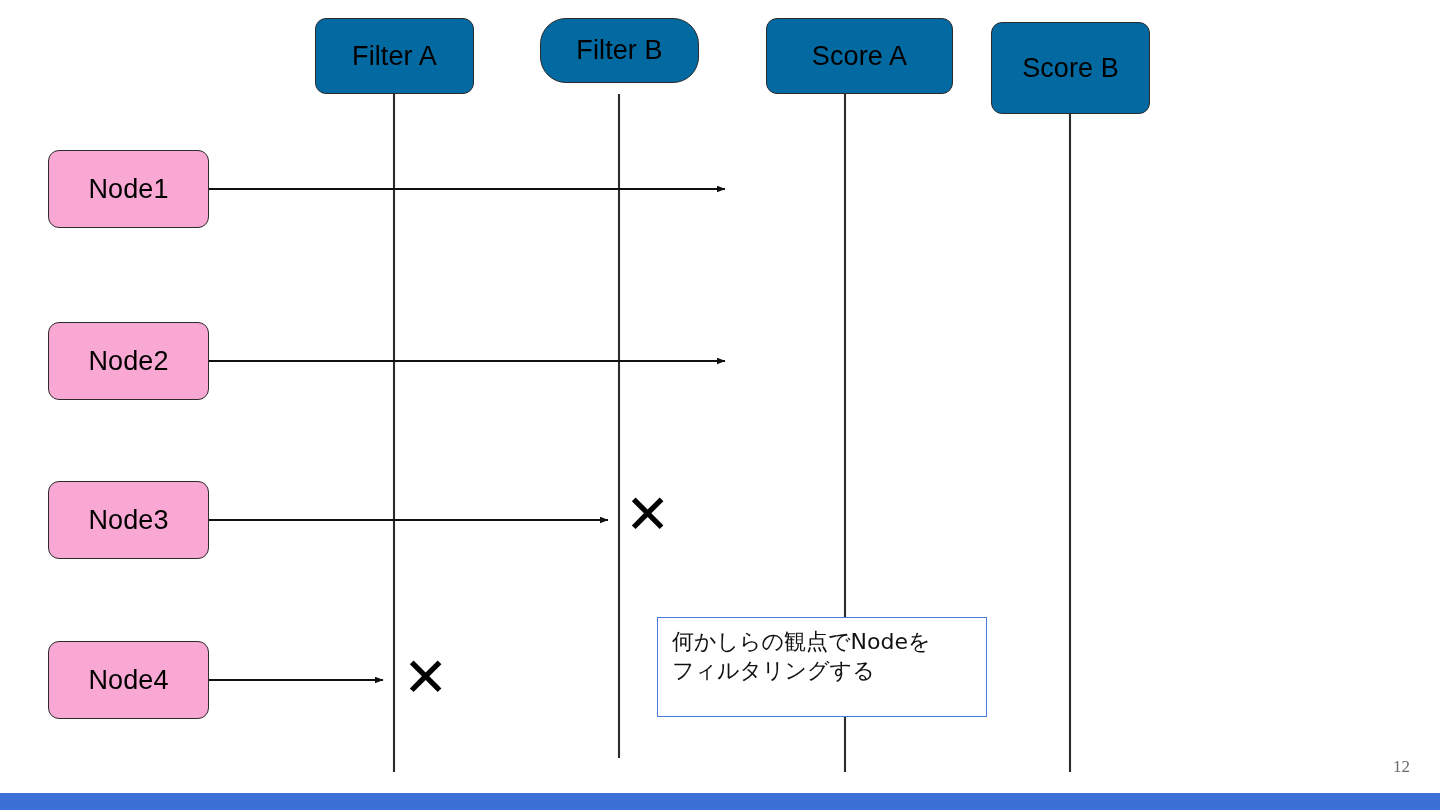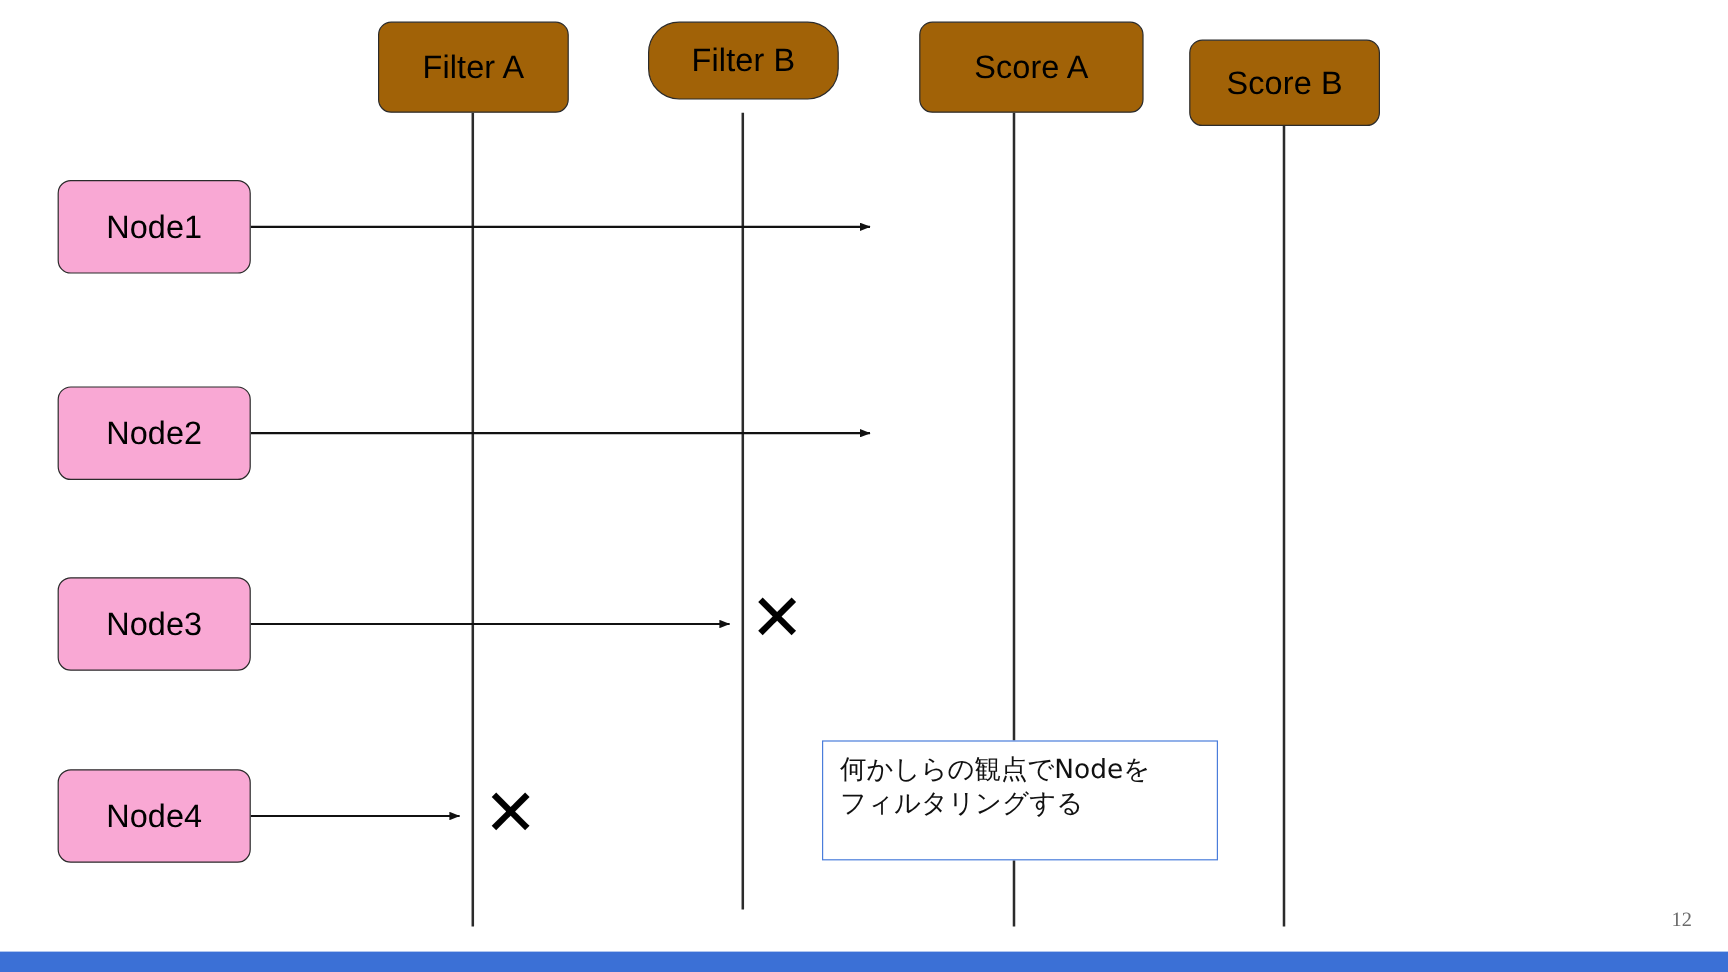--- a/index.html
+++ b/index.html
@@ -26,21 +26,21 @@
     left: 0; top: 0;
     width: 1440px;
     height: 810px;
   }
   
   .participant-box {
     position: absolute;
     box-sizing: border-box;
     border: 1.6px solid #2b2b2b;
     border-radius: 11px;
-    background: #a16207;
+    background: #0369a1;
     display: flex;
     align-items: center;
     justify-content: center;
   }
   .participant-label {
     font-size: 27px;
     color: #000000;
     letter-spacing: 0.1px;
     white-space: nowrap;
   }
@@ -71,21 +71,20 @@
     font-family: "DejaVu Sans", sans-serif;
     user-select: none;
   }
   
   #callout-box {
     position: absolute;
     box-sizing: border-box;
     border: 1.7px solid #4a7ddb;
     background: #ffffff;
     padding: 9px 12px 8px 14px;
-    margin-left: 28px;
   }
   .callout-line {
     font-family: "DejaVu Sans", "Liberation Sans", sans-serif;
     font-size: 22px;
     line-height: 1.32;
     color: #111111;
     white-space: nowrap;
   }
   
   #page-number {
@@ -134,21 +133,21 @@
 
   <div class="participant-box" style="left:315px; top:18px; width:159px; height:76px;">
     <span class="participant-label">Filter A</span>
   </div>
   <div class="participant-box" style="left:540px; top:18px; width:159px; height:65px;border-radius:26px;">
     <span class="participant-label">Filter B</span>
   </div>
   <div class="participant-box" style="left:766px; top:18px; width:187px; height:76px;">
     <span class="participant-label">Score A</span>
   </div>
-  <div class="participant-box" style="left:991px; top:33px; width:159px; height:72px;">
+  <div class="participant-box" style="left:991px; top:22px; width:159px; height:92px;">
     <span class="participant-label">Score B</span>
   </div>
 
   <div class="node-box" style="left:48px; top:150px; width:161px; height:78px;">
     <span class="node-label">Node1</span>
   </div>
   <div class="node-box" style="left:48px; top:322px; width:161px; height:78px;">
     <span class="node-label">Node2</span>
   </div>
   <div class="node-box" style="left:48px; top:481px; width:161px; height:78px;">

